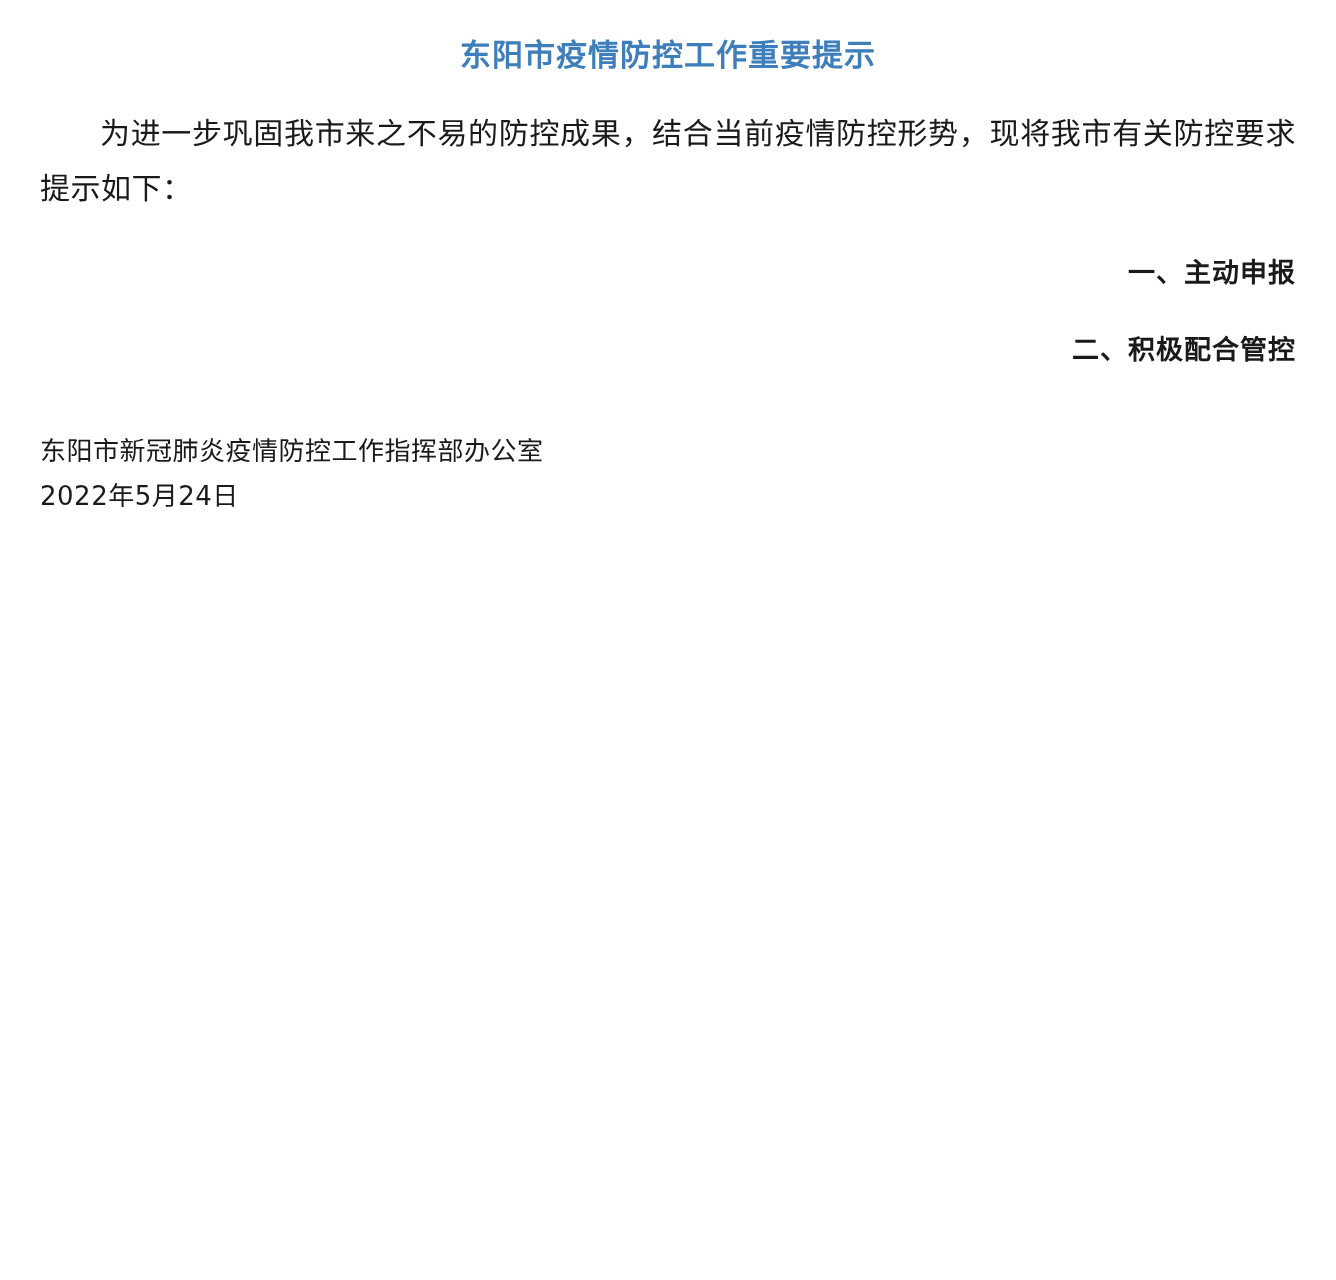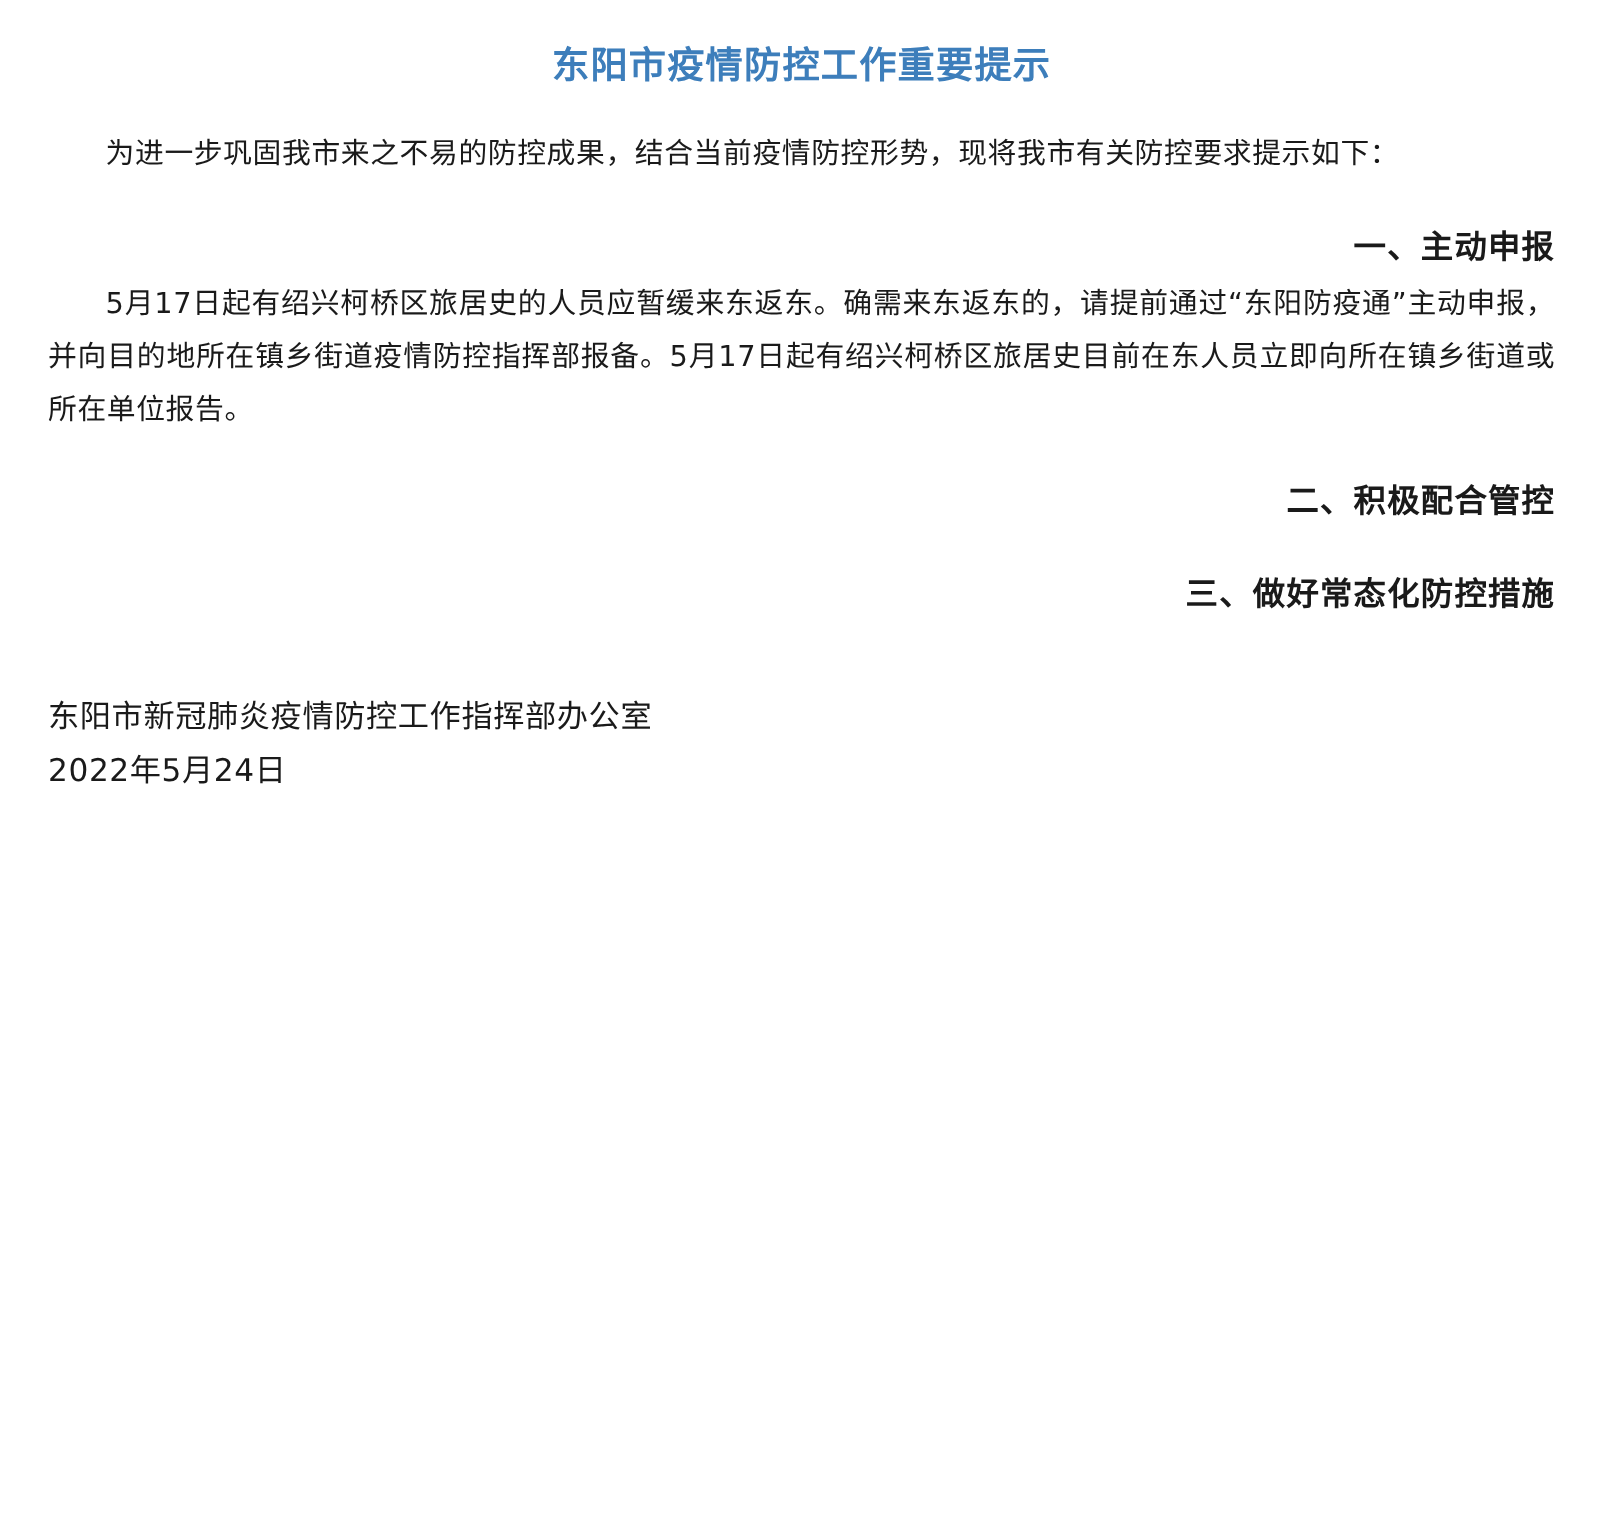--- a/index.html
+++ b/index.html
@@ -25,21 +25,21 @@
   .doc-title {
     text-align: center;
     color: #3d7ebb;
     font-size: 31px;
     font-weight: bold;
     line-height: 1.4;
     letter-spacing: 1px;
     margin: 8px 0 30px 0;
   }
   .para {
-    font-size: 24px;
+    font-size: 30px;
     line-height: 1.82;
     text-align: justify;
     text-justify: inter-ideograph;
     margin: 0 0 16px 0;
     text-indent: 2em;
     letter-spacing: 0.5px;
   }
   .section {
     margin-top: 34px;
   }
@@ -74,29 +74,27 @@
 <body>
 
 <div class="page">
 
   <h1 class="doc-title" style="color: rgb(61, 126, 187);">东阳市疫情防控工作重要提示</h1>
 
   <p class="para">为进一步巩固我市来之不易的防控成果，结合当前疫情防控形势，现将我市有关防控要求提示如下：</p>
 
   <div class="section">
     <h2 class="section-heading">一、主动申报</h2>
-    <p class="para">5月17日起有绍兴柯桥区旅居史的人员应暂缓来东返东。确需来东返东的，请提前通过“东阳防疫通”主动申报，并向目的地所在镇乡街道疫情防控指挥部报备。5月17日起有绍兴柯桥区旅居史目前在东人员立即向所在镇乡街道或所在单位报告。</p>
   </div>
 
   <div class="section">
     <h2 class="section-heading">二、积极配合管控</h2>
   </div>
 
   <div class="section">
-    <h2 class="section-heading">三、做好常态化防控措施</h2>
   </div>
 
   <div class="signature">
     <span class="org">东阳市新冠肺炎疫情防控工作指挥部办公室</span>
     <span class="date">2022年5月24日</span>
   </div>
 
 </div>
 
 </body></html>

